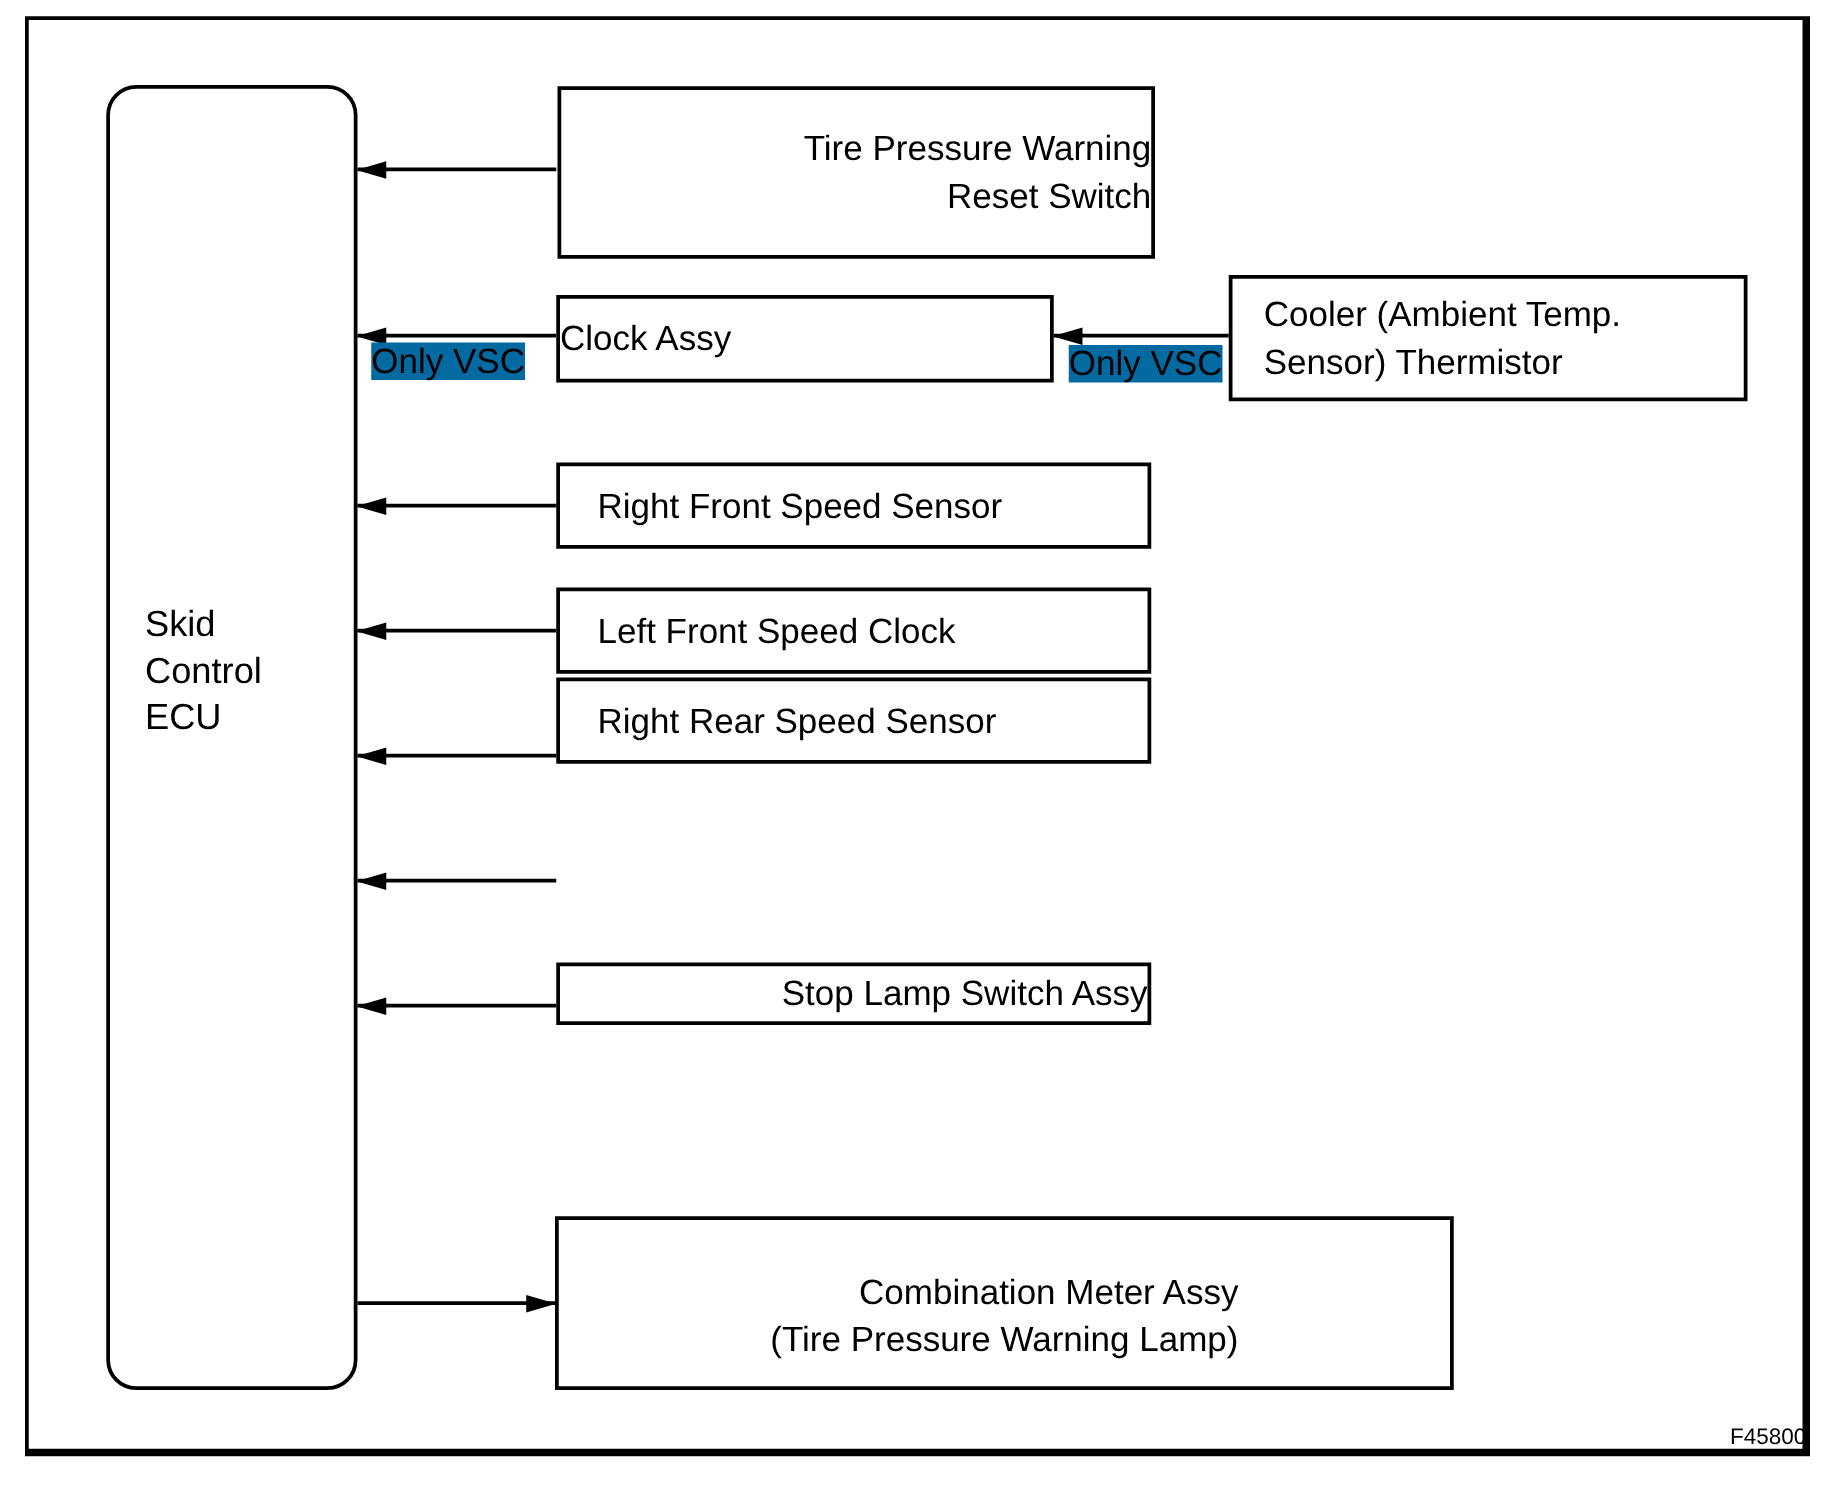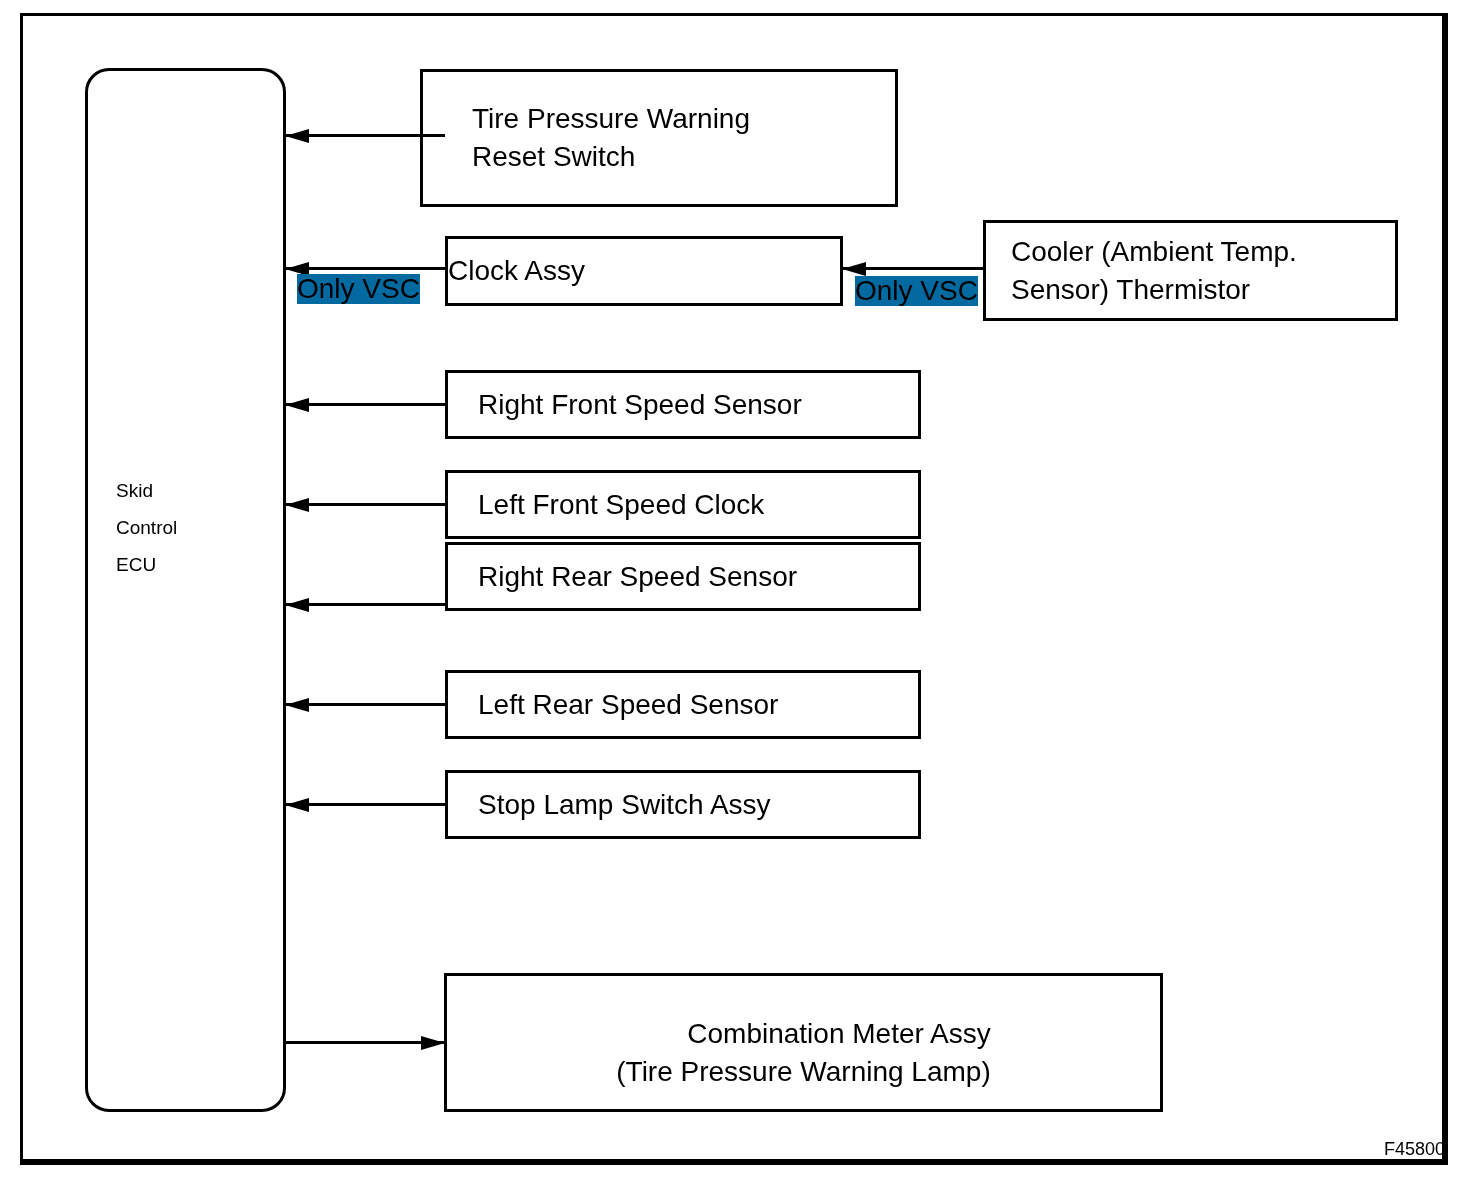--- a/index.html
+++ b/index.html
@@ -34,47 +34,47 @@
     width: 201px;
     height: 1044px;
     box-sizing: border-box;
     border: 3px solid #000;
     border-radius: 24px;
     background: #fff;
   }
   .ecu-label {
     position: absolute;
     left: 116px;
-    top: 472px;
-    font-size: 19px;
+    top: 482px;
+    font-size: 29px;
     line-height: 37px;
   }
   .ecu-label span { display: block; }
   .box {
     position: absolute;
     box-sizing: border-box;
     border: 3px solid #000;
     background: #fff;
     font-size: 28px;
     line-height: 38px;
     display: flex;
     flex-direction: column;
     justify-content: center;
   }
   .box span { display: block; }
   .box.centered { align-items: center; }
   .box.centered .lines { text-align: right; margin-top: 20px; }
-  .b-tire   { left: 420px; top: 69px;  width: 478px; height: 138px; padding-left: 49px; }
+  .b-tire   { left: 446px; top: 69px;  width: 478px; height: 138px; padding-left: 49px; text-align: right; }
   .b-clock  { left: 445px; top: 236px; width: 398px; height: 70px;  }
   .b-cooler { left: 983px; top: 220px; width: 415px; height: 101px; padding-left: 25px; }
   .b-rf     { left: 445px; top: 370px; width: 476px; height: 69px;  padding-left: 30px; }
   .b-lf     { left: 445px; top: 470px; width: 476px; height: 69px;  padding-left: 30px; }
   .b-rr     { left: 445px; top: 542px; width: 476px; height: 69px;  padding-left: 30px; }
   .b-lr     { left: 445px; top: 670px; width: 476px; height: 69px;  padding-left: 30px; }
-  .b-stop   { left: 445px; top: 770px; width: 476px; height: 69px;  padding-left: 30px; }
+  .b-stop   { left: 445px; top: 770px; width: 476px; height: 50px;  padding-left: 30px; align-items: flex-end; }
   .b-combo  { left: 444px; top: 973px; width: 719px; height: 139px; }
   .arrow {
     position: absolute;
     height: 3px;
     background: #000;
   }
   .ah-l {
     position: absolute;
     left: -1px;
     top: 50%;
@@ -145,23 +145,20 @@
   </div>
 
   <div class="box b-lf">
     <span>Left Front Speed Clock</span>
   </div>
 
   <div class="box b-rr">
     <span>Right Rear Speed Sensor</span>
   </div>
 
-  <div class="box b-lr">
-    <span>Left Rear Speed Sensor</span>
-  </div>
 
   <div class="box b-stop">
     <span>Stop Lamp Switch Assy</span>
   </div>
 
   <div class="box b-combo centered">
     <div class="lines">
       <span>Combination Meter Assy</span>
       <span>(Tire Pressure Warning Lamp)</span>
     </div>

